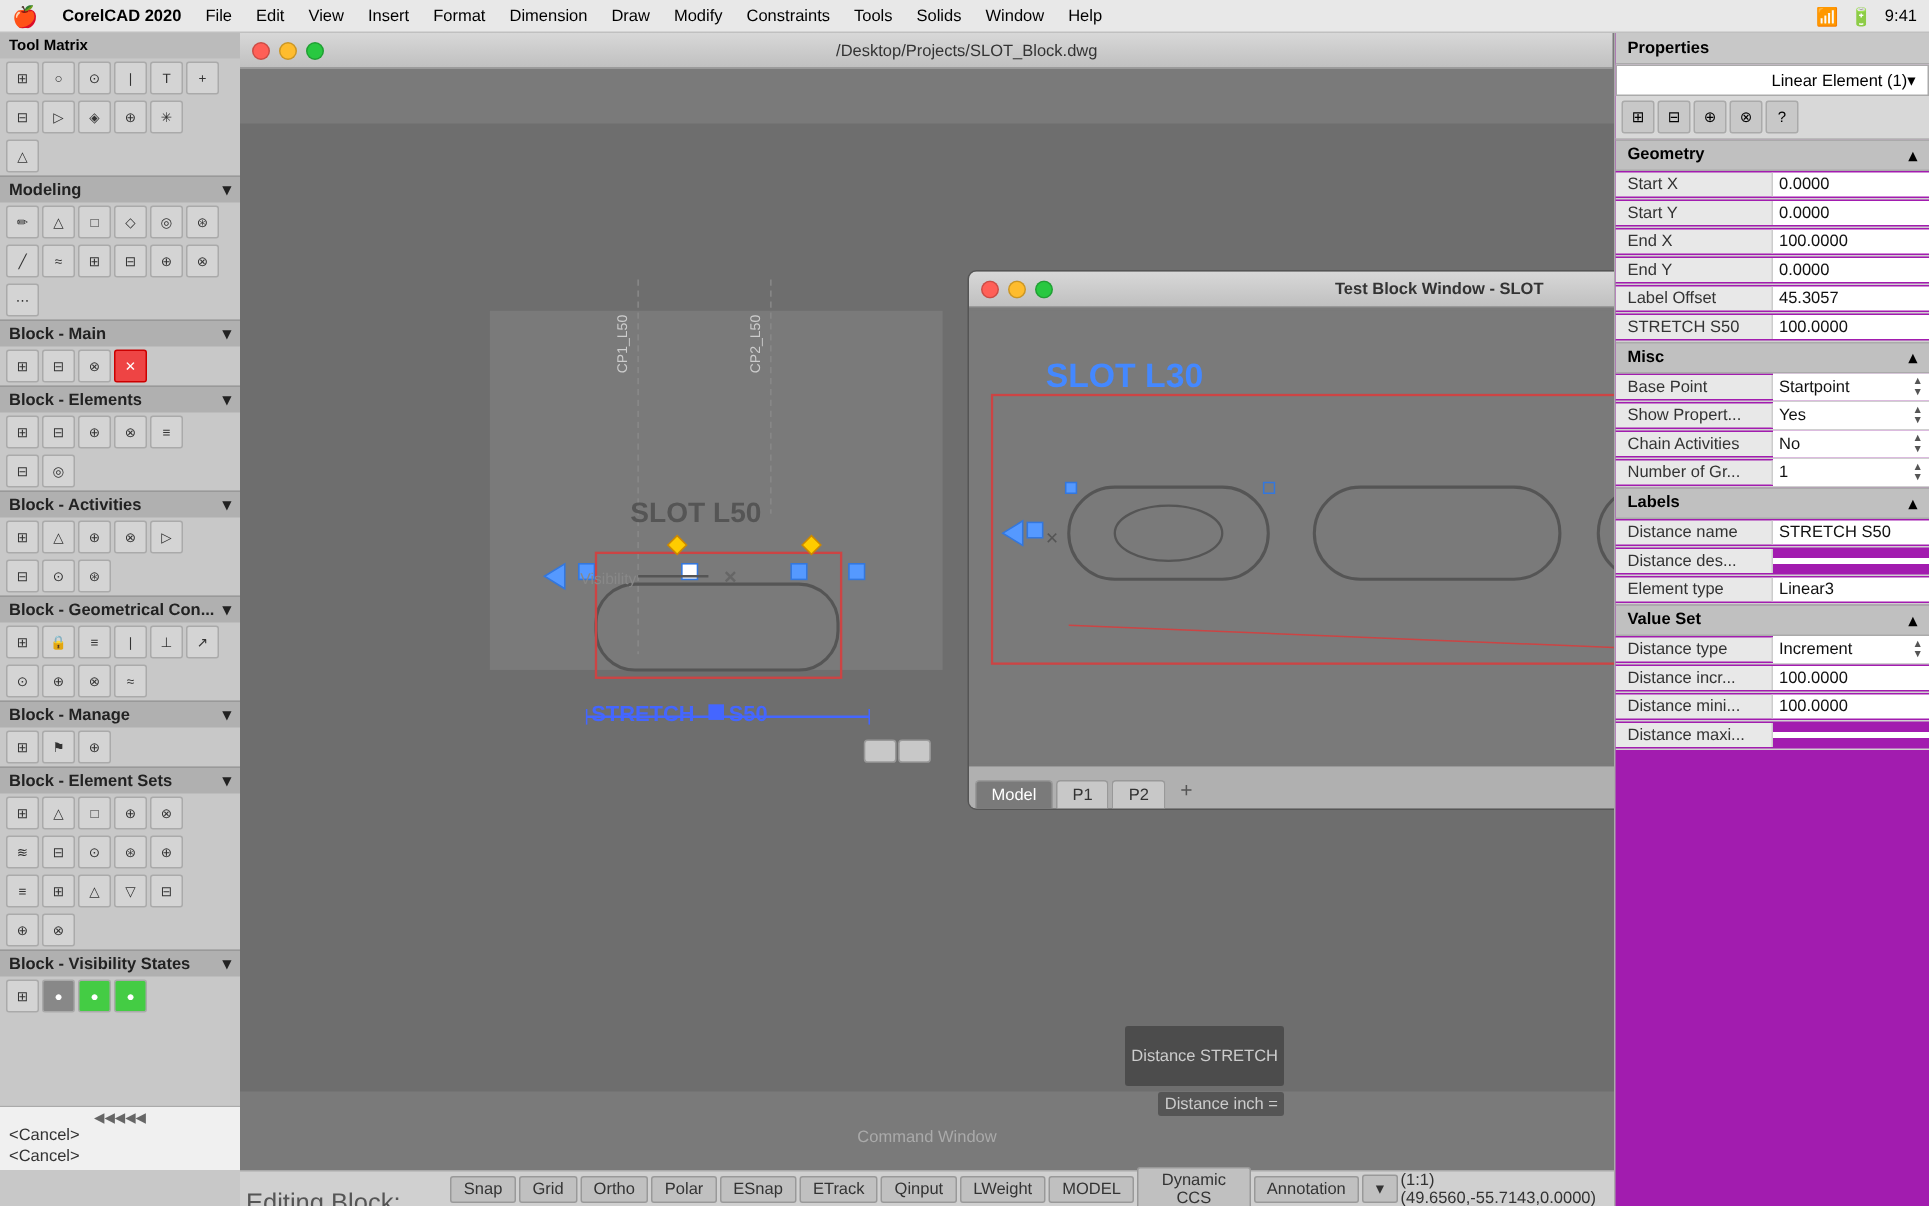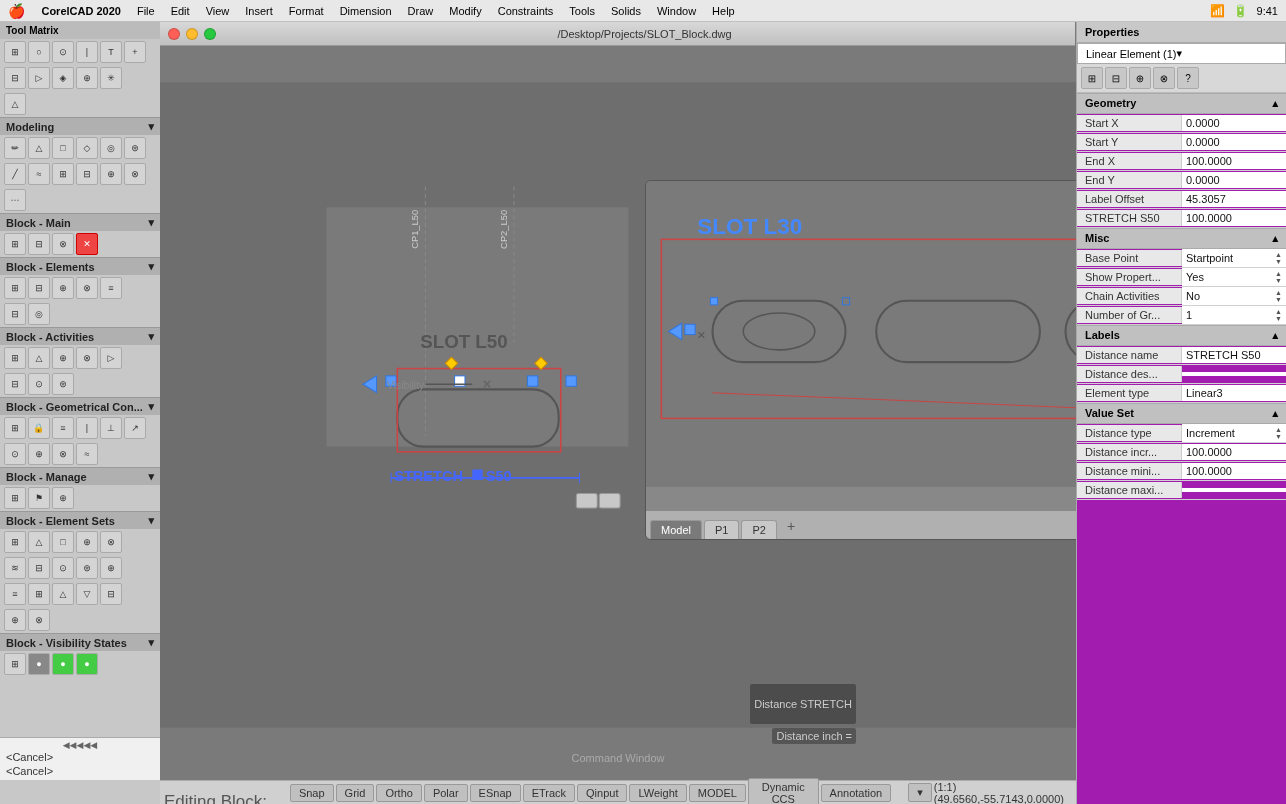--- a/index.html
+++ b/index.html
@@ -225,21 +225,21 @@
     }
 
     .properties-dropdown {
       width: 100%;
       padding: 3px 8px;
       font-size: 11px;
       background: white;
       border: 1px solid #aaa;
       display: flex;
       align-items: center;
-      justify-content: flex-start;
+      justify-content: flex-end;
     }
 
     .icon-row {
       display: flex;
       padding: 3px 4px;
       gap: 2px;
       background: #d8d8d8;
       border-bottom: 1px solid #bbb;
     }
 
@@ -574,20 +574,26 @@
       <line x1="403" y1="375" x2="403" y2="385" stroke="#4466ff" stroke-width="1"></line>
 
       <text x="218" y="295" fill="#888" font-size="10">Visibility</text>
 
       <rect x="400" y="395" width="20" height="14" rx="2" fill="#c8c8c8" stroke="#999"></rect>
       <rect x="422" y="395" width="20" height="14" rx="2" fill="#c8c8c8" stroke="#999"></rect>
 
     </svg>
 
     <div id="test-block-window">
+      <div class="window-titlebar">
+        <div class="traffic-light tl-red"></div>
+        <div class="traffic-light tl-yellow"></div>
+        <div class="traffic-light tl-green"></div>
+        <span class="window-title">Test Block Window - SLOT</span>
+      </div>
 
       <div class="window-content">
         
         <svg width="100%" height="100%" viewBox="0 0 560 295">
           <rect width="560" height="295" fill="#7a7a7a"></rect>
 
           <rect x="15" y="55" width="525" height="175" fill="none" stroke="#cc4444" stroke-width="1.5" stroke-dasharray="none"></rect>
 
           <text x="50" y="50" fill="#4488ff" font-size="22" font-weight="bold" font-family="Arial">SLOT L30</text>
 
@@ -641,21 +647,21 @@
       <button class="bottom-btn">Snap</button>
       <button class="bottom-btn">Grid</button>
       <button class="bottom-btn">Ortho</button>
       <button class="bottom-btn">Polar</button>
       <button class="bottom-btn">ESnap</button>
       <button class="bottom-btn">ETrack</button>
       <button class="bottom-btn">Qinput</button>
       <button class="bottom-btn">LWeight</button>
       <button class="bottom-btn">MODEL</button>
       <button class="bottom-btn">Dynamic CCS</button>
-      <div style="display:flex;align-items:flex-end;gap:17px;">
+      <div style="display:flex;align-items:flex-end;gap:2px;">
         <button class="bottom-btn">Annotation</button>
         <button class="bottom-btn">▾</button>
       </div>
       <span class="status-info">(<span>1:1</span>) <span>(49.6560,-55.7143,0.0000)</span></span>
     </div>
   </div>
 
   <div id="right-panel">
     <div class="right-panel-header">
       <span>Properties</span>

